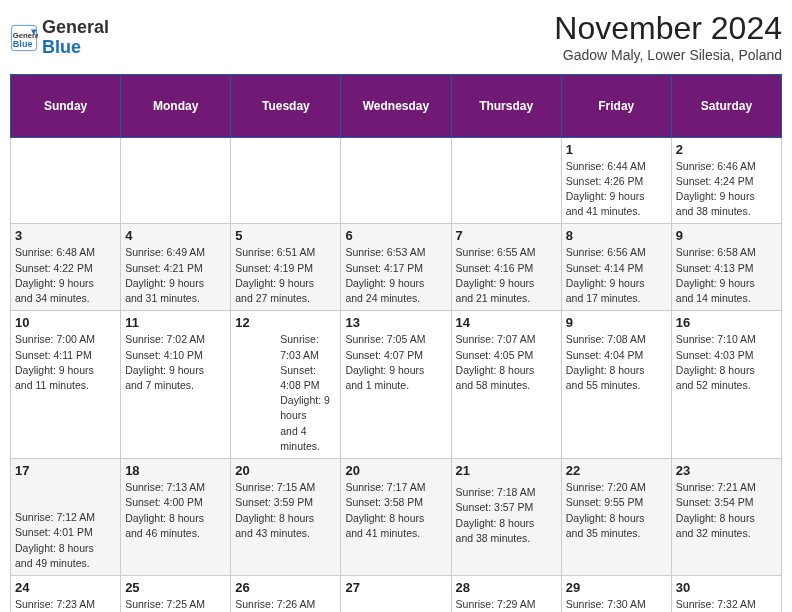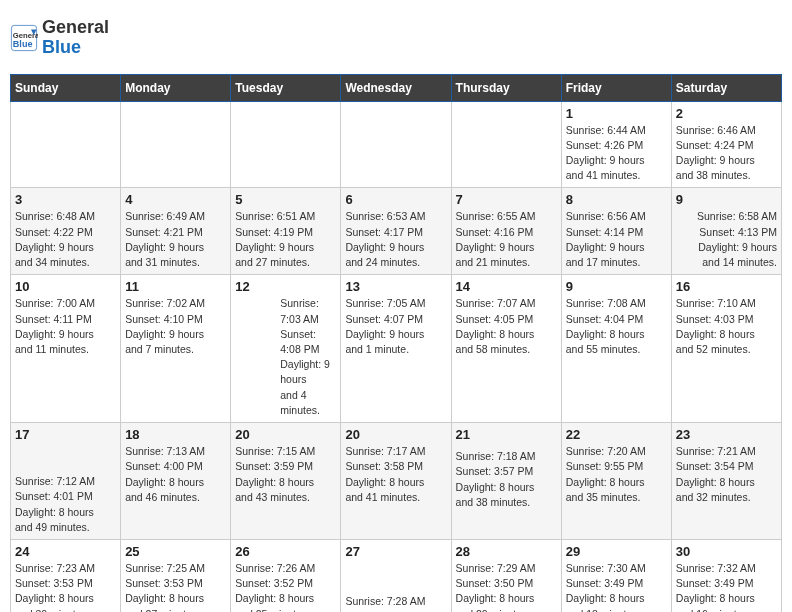--- a/index.html
+++ b/index.html
@@ -44,24 +44,24 @@
     .subtitle {
       font-size: 14px;
       color: #444;
     }
     .calendar {
       width: 100%;
       border-collapse: collapse;
       font-size: 11px;
     }
     .calendar thead th {
-      background: #404040;
+      background: #701a75;
       color: #fff;
-      padding: 6px 4px;
-      text-align: left;
+      padding: 24px 4px;
+      text-align: center;
       font-size: 12px;
       font-weight: bold;
       border: 1px solid #1e5a9e;
     }
     .calendar tbody td {
       border: 1px solid #ccc;
       vertical-align: top;
       padding: 4px;
       width: 14.28%;
       min-height: 80px;
@@ -96,20 +96,24 @@
       <text x="4" y="33" font-size="13" font-weight="bold" fill="#2a6ebb">Blue</text>
       <polygon points="30,8 38,8 34,16" fill="#2a6ebb"></polygon>
     </svg>
     <div>
       <div class="logo-text">
         <span class="general">General</span><br>
         <span class="blue">Blue</span>
       </div>
     </div>
   </div>
+  <div class="title-area">
+    <div class="month-title">November 2024</div>
+    <div class="subtitle">Gadow Maly, Lower Silesia, Poland</div>
+  </div>
 </div>
 
 <table class="calendar">
   <thead>
     <tr id="header-row">
         <th>Sunday</th>
         <th>Monday</th>
         <th>Tuesday</th>
         <th>Wednesday</th>
         <th>Thursday</th>
@@ -177,21 +181,21 @@
         </td>
         <td>
           <div class="day-number">8</div>
           <div class="day-info" style="white-space: pre-line;">Sunrise: 6:56 AM
 Sunset: 4:14 PM
 Daylight: 9 hours
 and 17 minutes.</div>
         </td>
         <td>
           <div class="day-number">9</div>
-          <div class="day-info" style="white-space: pre-line; text-align: right;">Sunrise: 6:58 AM
+          <div class="day-info" style="white-space: pre-line;">Sunrise: 6:58 AM
 Sunset: 4:13 PM
 Daylight: 9 hours
 and 14 minutes.</div>
         </td>
       </tr>
       <tr>
         <td>
           <div class="day-number">10</div>
           <div class="day-info" style="white-space: pre-line;">Sunrise: 7:00 AM
 Sunset: 4:11 PM

